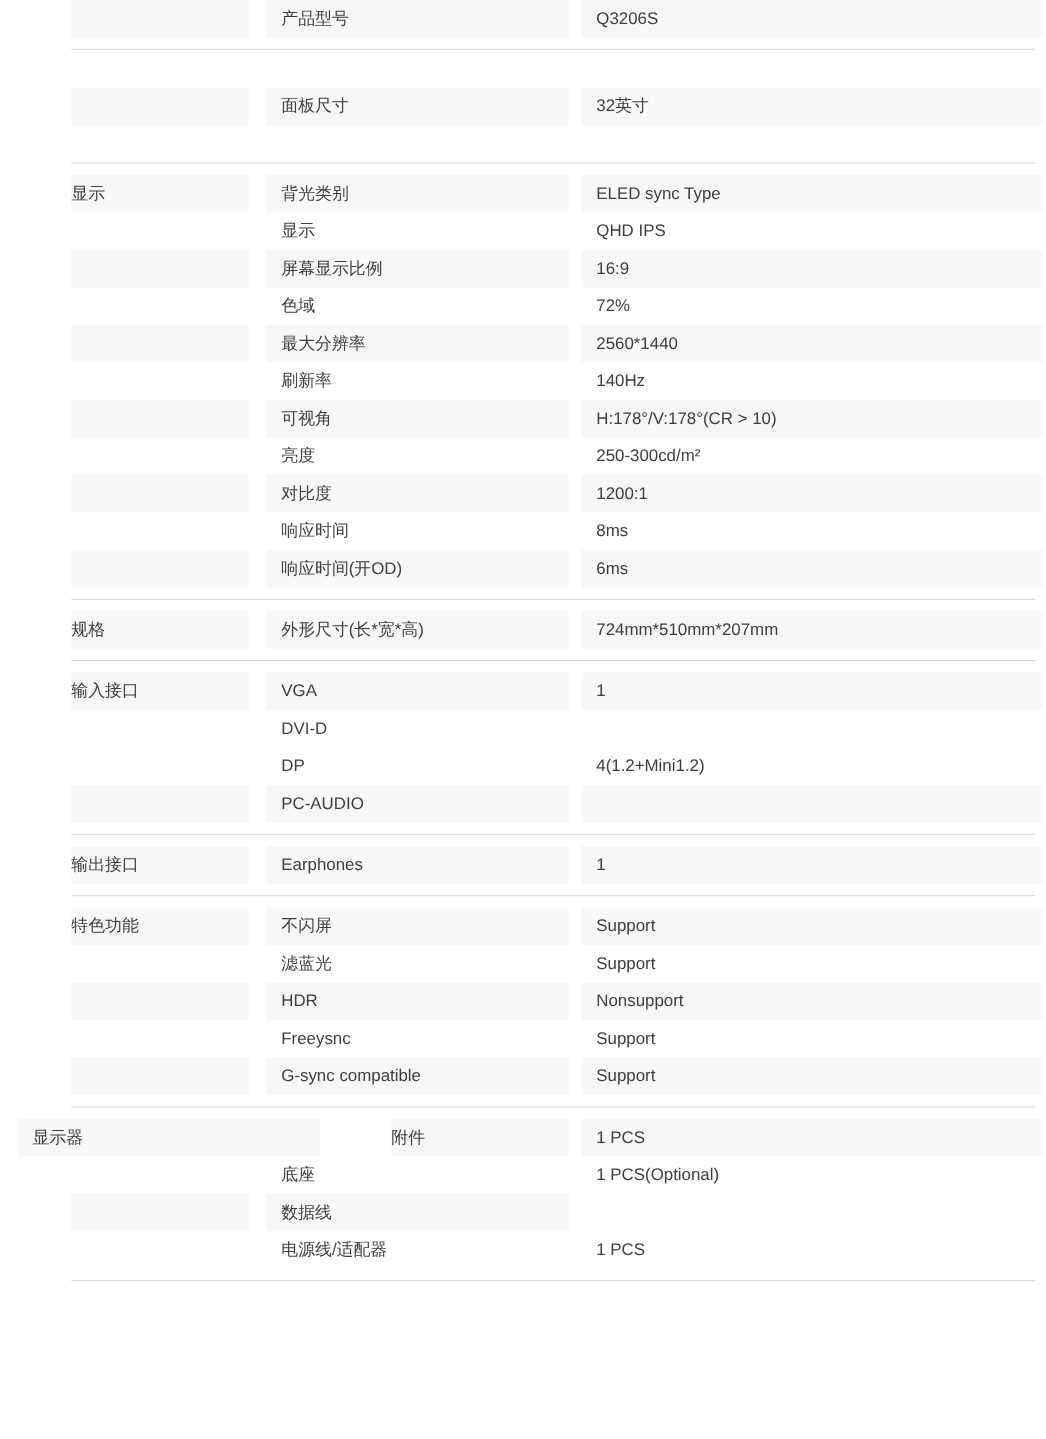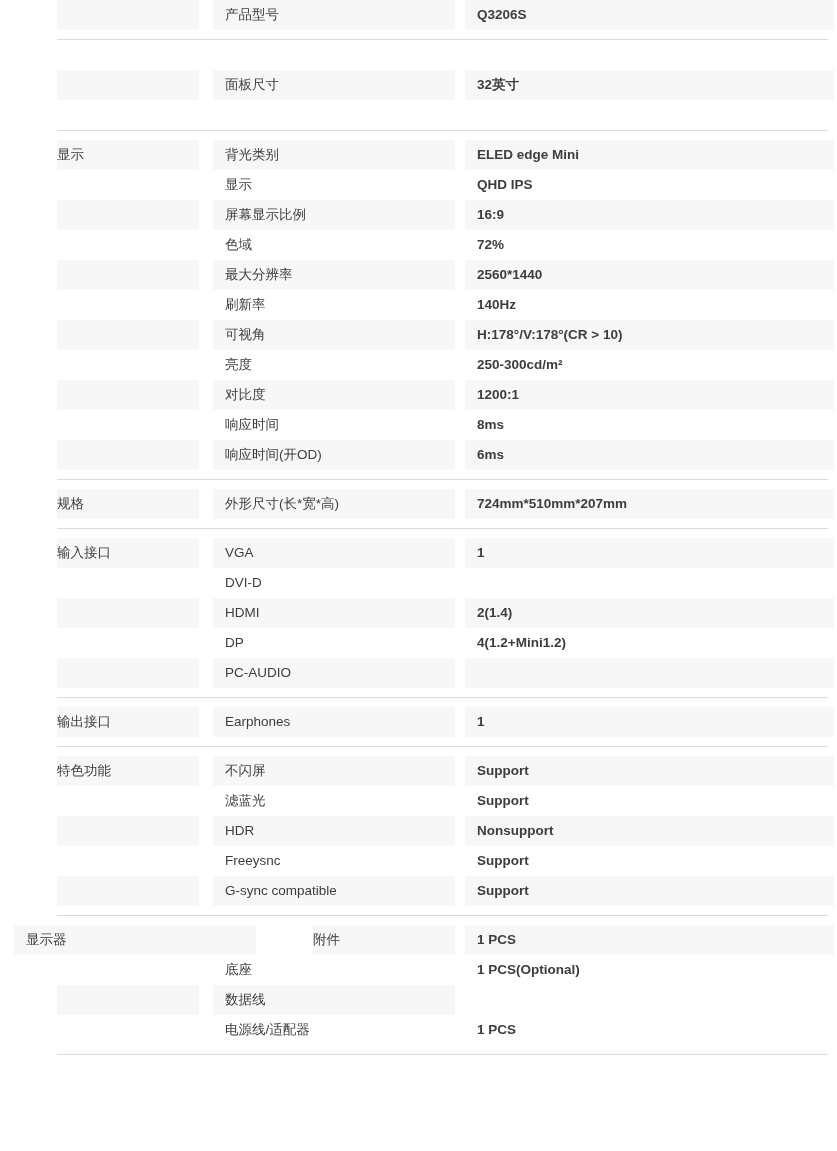--- a/index.html
+++ b/index.html
@@ -56,21 +56,21 @@
     flex: 1 1 auto;
     margin-left: 10px;
     padding-left: 12px;
   }
   
   .row.shaded .cell.cat,
   .row.shaded .cell.param,
   .row.shaded .cell.value { background: #f7f7f7; }
 
   
-  .cell.value { margin-right: 3px; font-weight: bold; }
+  .cell.value { margin-right: 3px; }
 </style>
 </head>
 <body>
 
 <div class="spec-sheet">
     <div class="section lead">
       <div class="section-body">
         <div class="rows">
           <div class="row shaded">
             <div class="cell cat"></div>
@@ -92,21 +92,21 @@
         </div>
       </div>
     </div>
     <div class="section-divider"></div>
     <div class="section">
       <div class="section-body">
         <div class="rows">
           <div class="row shaded">
             <div class="cell cat">显示</div>
             <div class="cell param">背光类别</div>
-            <div class="cell value">ELED edge Mini</div>
+            <div class="cell value">ELED sync Type</div>
           </div>
           <div class="row">
             <div class="cell cat"></div>
             <div class="cell param">显示</div>
             <div class="cell value">QHD IPS</div>
           </div>
           <div class="row shaded">
             <div class="cell cat"></div>
             <div class="cell param">屏幕显示比例</div>
             <div class="cell value">16:9</div>
@@ -173,25 +173,20 @@
           <div class="row shaded">
             <div class="cell cat">输入接口</div>
             <div class="cell param">VGA</div>
             <div class="cell value">1</div>
           </div>
           <div class="row">
             <div class="cell cat"></div>
             <div class="cell param">DVI-D</div>
             <div class="cell value"></div>
           </div>
-          <div class="row shaded">
-            <div class="cell cat"></div>
-            <div class="cell param">HDMI</div>
-            <div class="cell value">2(1.4)</div>
-          </div>
           <div class="row">
             <div class="cell cat"></div>
             <div class="cell param">DP</div>
             <div class="cell value">4(1.2+Mini1.2)</div>
           </div>
           <div class="row shaded">
             <div class="cell cat"></div>
             <div class="cell param">PC-AUDIO</div>
             <div class="cell value"></div>
           </div>

